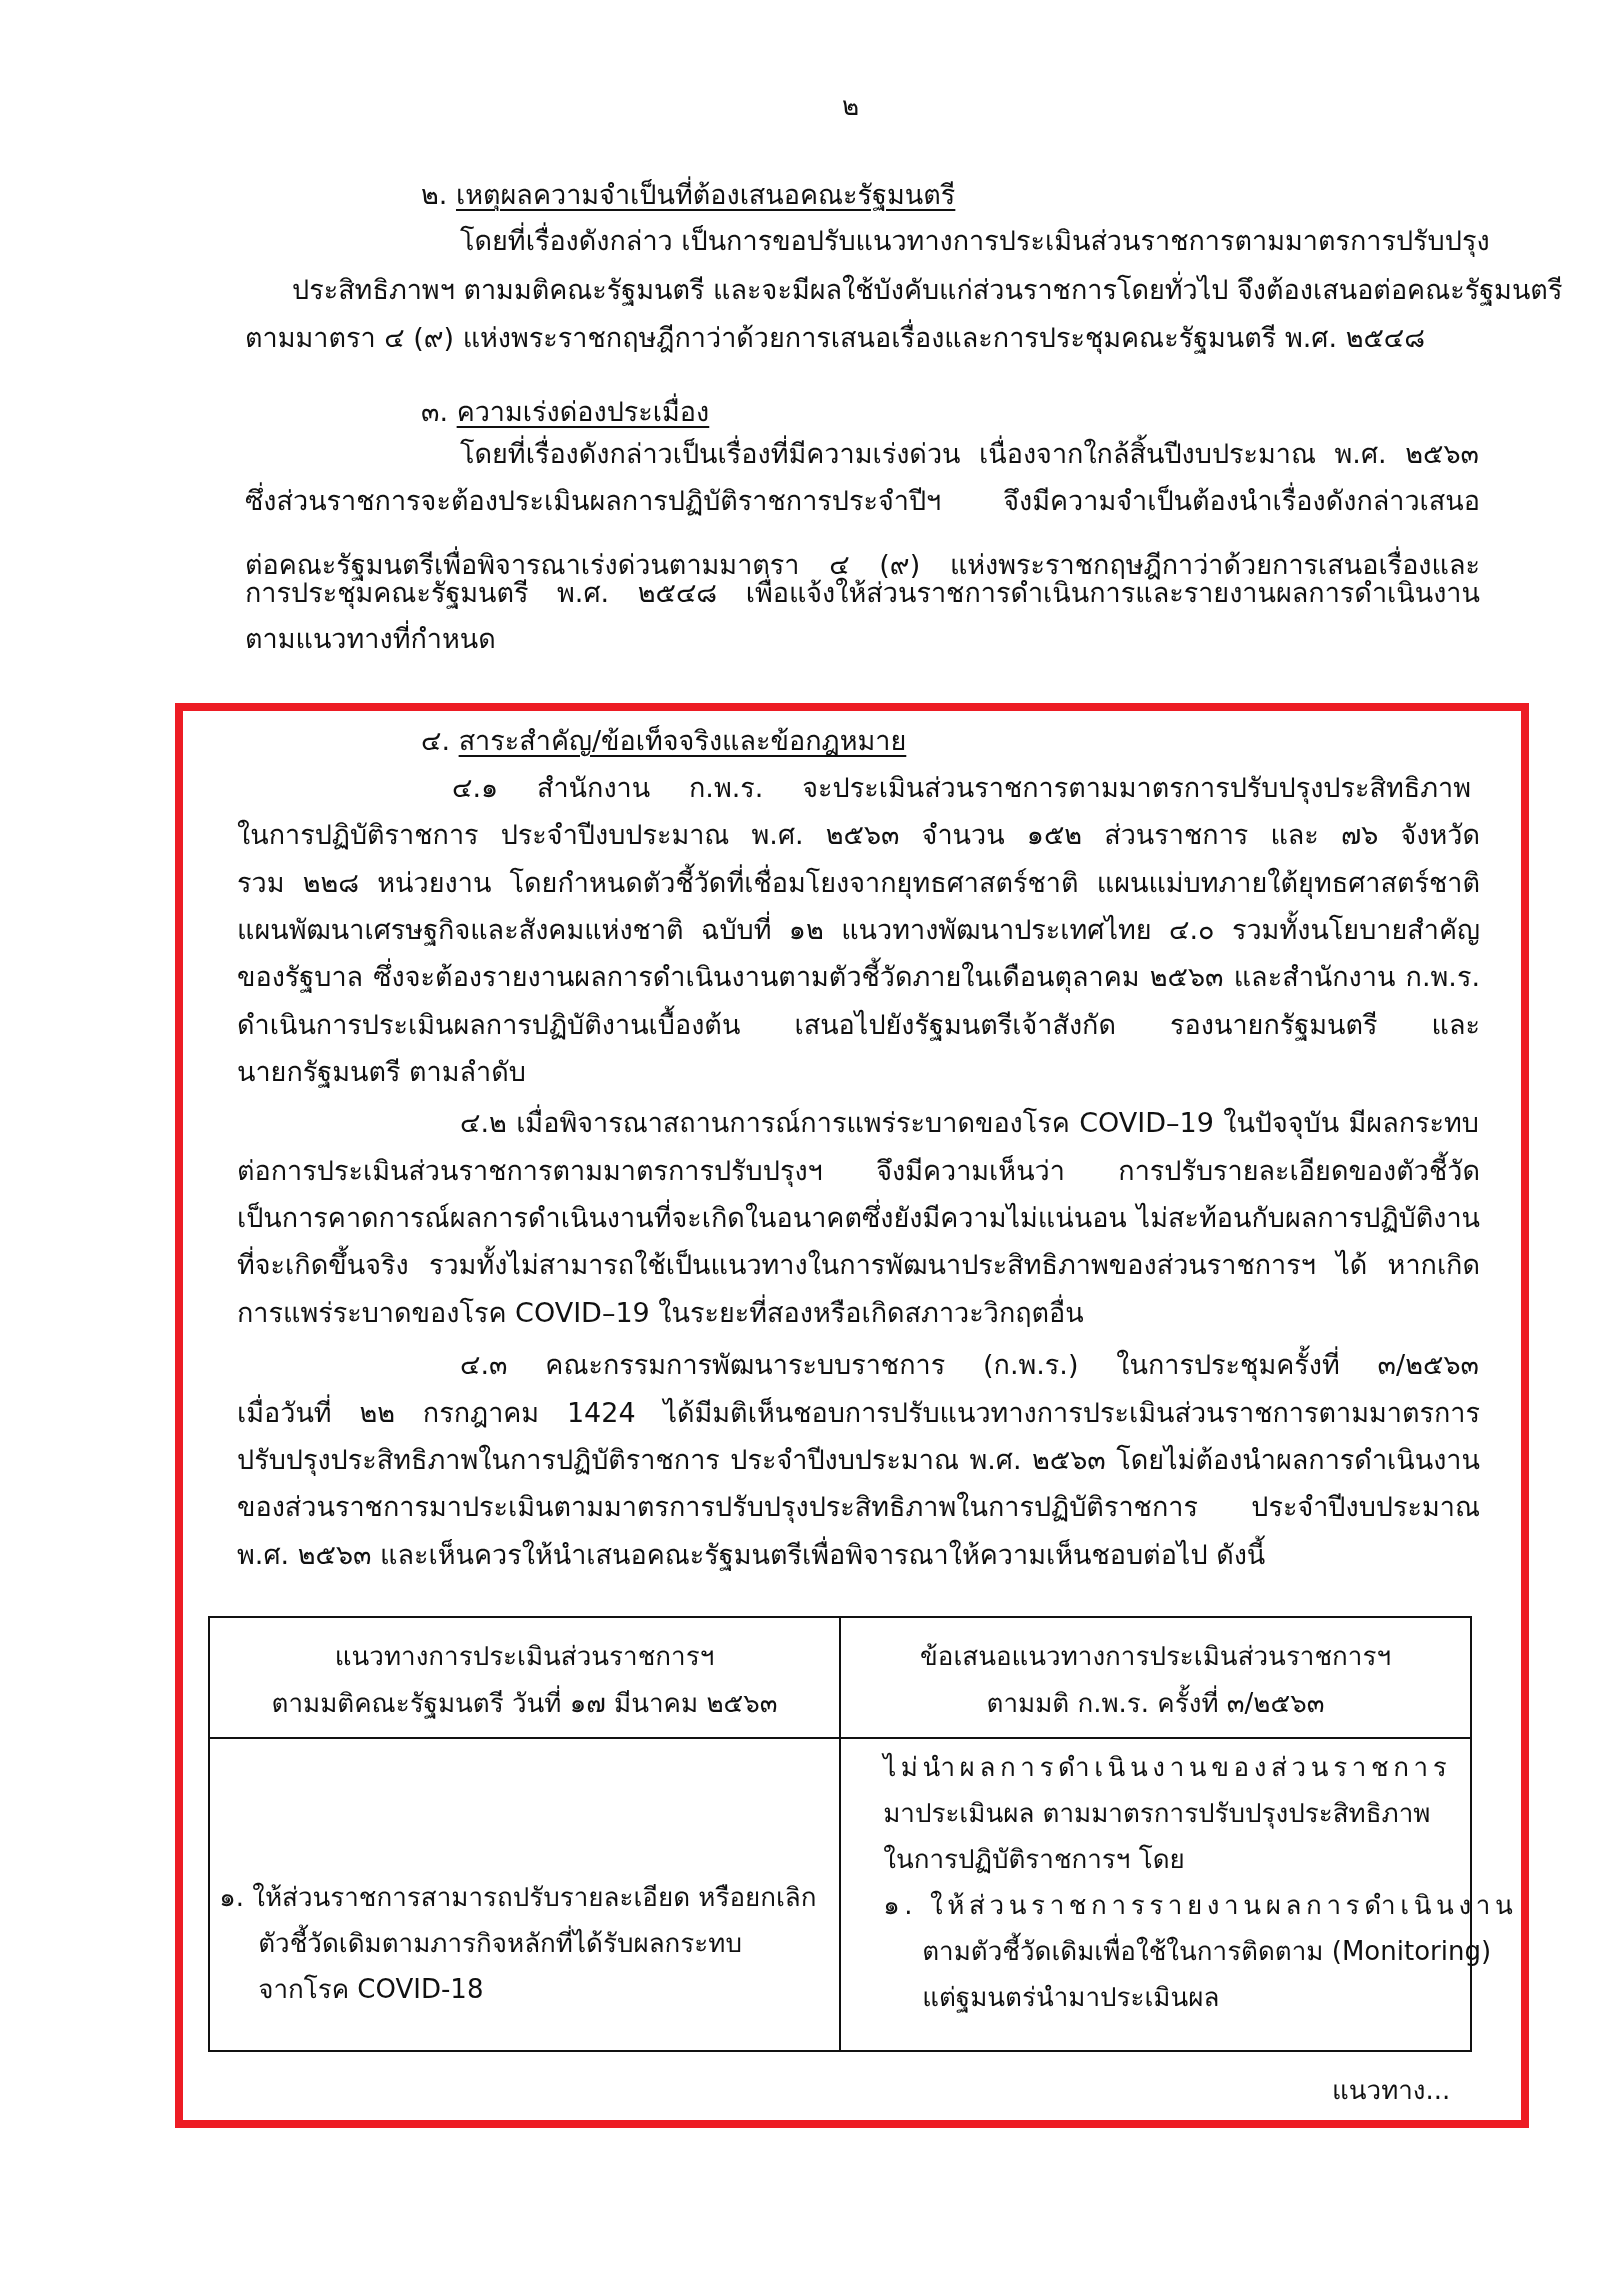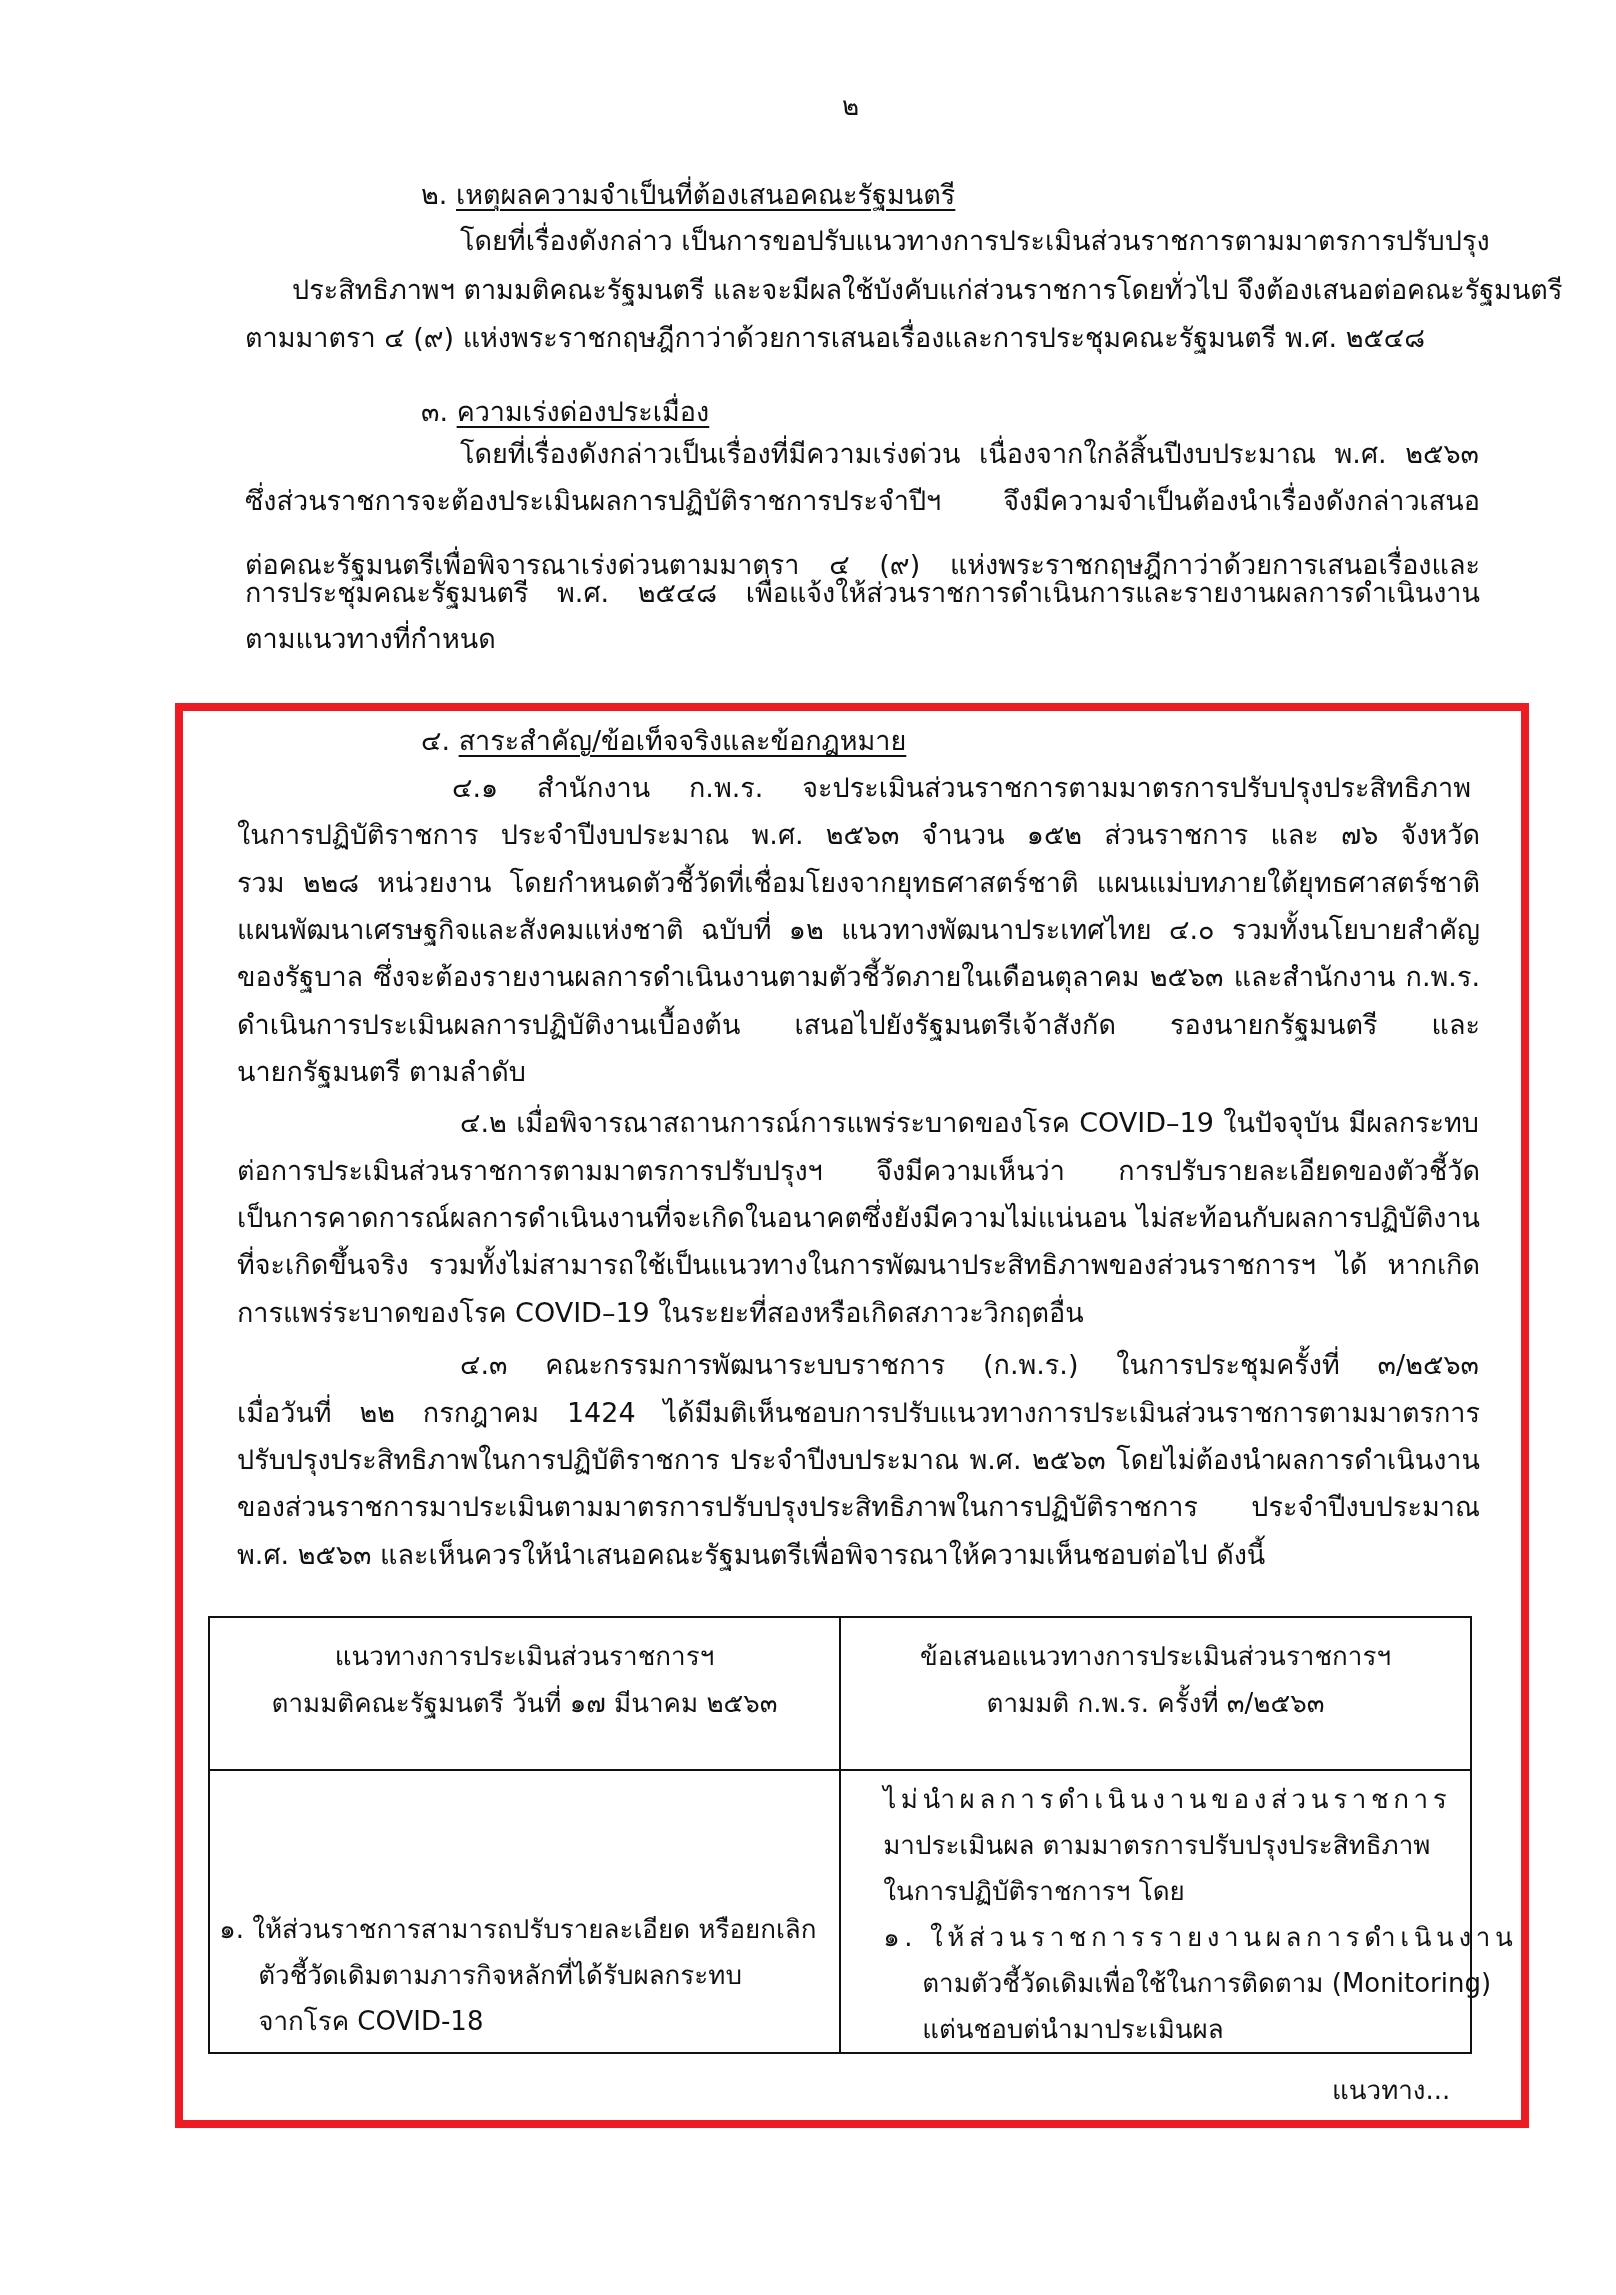--- a/index.html
+++ b/index.html
@@ -73,21 +73,21 @@
 <div class="line just" style="left:237px; top:1440px; width:1243px;">ปรับปรุงประสิทธิภาพในการปฏิบัติราชการ ประจำปีงบประมาณ พ.ศ. ๒๕๖๓ โดยไม่ต้องนำผลการดำเนินงาน</div>
 <div class="line just" style="left:237px; top:1487px; width:1243px;">ของส่วนราชการมาประเมินตามมาตรการปรับปรุงประสิทธิภาพในการปฏิบัติราชการ ประจำปีงบประมาณ</div>
 <div class="line" style="left:237px; top:1535px;">พ.ศ. ๒๕๖๓ และเห็นควรให้นำเสนอคณะรัฐมนตรีเพื่อพิจารณาให้ความเห็นชอบต่อไป ดังนี้</div>
 
 <table id="cmp-table">
   <colgroup>
       <col style="width:631px">
       <col style="width:631px">
     </colgroup>
   <tbody>
-      <tr style="height:153px;">
+      <tr style="height:121px;">
     <th>
       <div class="th-inner">
         <span class="tbl-line">แนวทางการประเมินส่วนราชการฯ</span>
         <span class="tbl-line">ตามมติคณะรัฐมนตรี วันที่ ๑๗ มีนาคม ๒๕๖๓</span>
       </div>
     </th>
     <th>
       <div class="th-inner">
         <span class="tbl-line">ข้อเสนอแนวทางการประเมินส่วนราชการฯ</span>
         <span class="tbl-line">ตามมติ ก.พ.ร. ครั้งที่ ๓/๒๕๖๓</span>
@@ -102,21 +102,21 @@
         <span class="tbl-line indent">จากโรค COVID-18</span>
       </div>
     </td>
     <td>
       <div class="cell-right cell-block">
         <span class="tbl-line wide">ไม่นำผลการดำเนินงานของส่วนราชการ</span>
         <span class="tbl-line">มาประเมินผล ตามมาตรการปรับปรุงประสิทธิภาพ</span>
         <span class="tbl-line">ในการปฏิบัติราชการฯ โดย</span>
         <span class="tbl-line wide">๑. ให้ส่วนราชการรายงานผลการดำเนินงาน</span>
         <span class="tbl-line indent">ตามตัวชี้วัดเดิมเพื่อใช้ในการติดตาม (Monitoring)</span>
-        <span class="tbl-line indent">แต่นชอบต่นำมาประเมินผล</span>
+        <span class="tbl-line indent">แต่ฐมนตร่นำมาประเมินผล</span>
       </div>
     </td>
   </tr>
 </tbody>
   </table>
 
 <div id="cont">แนวทาง...</div>
 
 
 </body></html>

